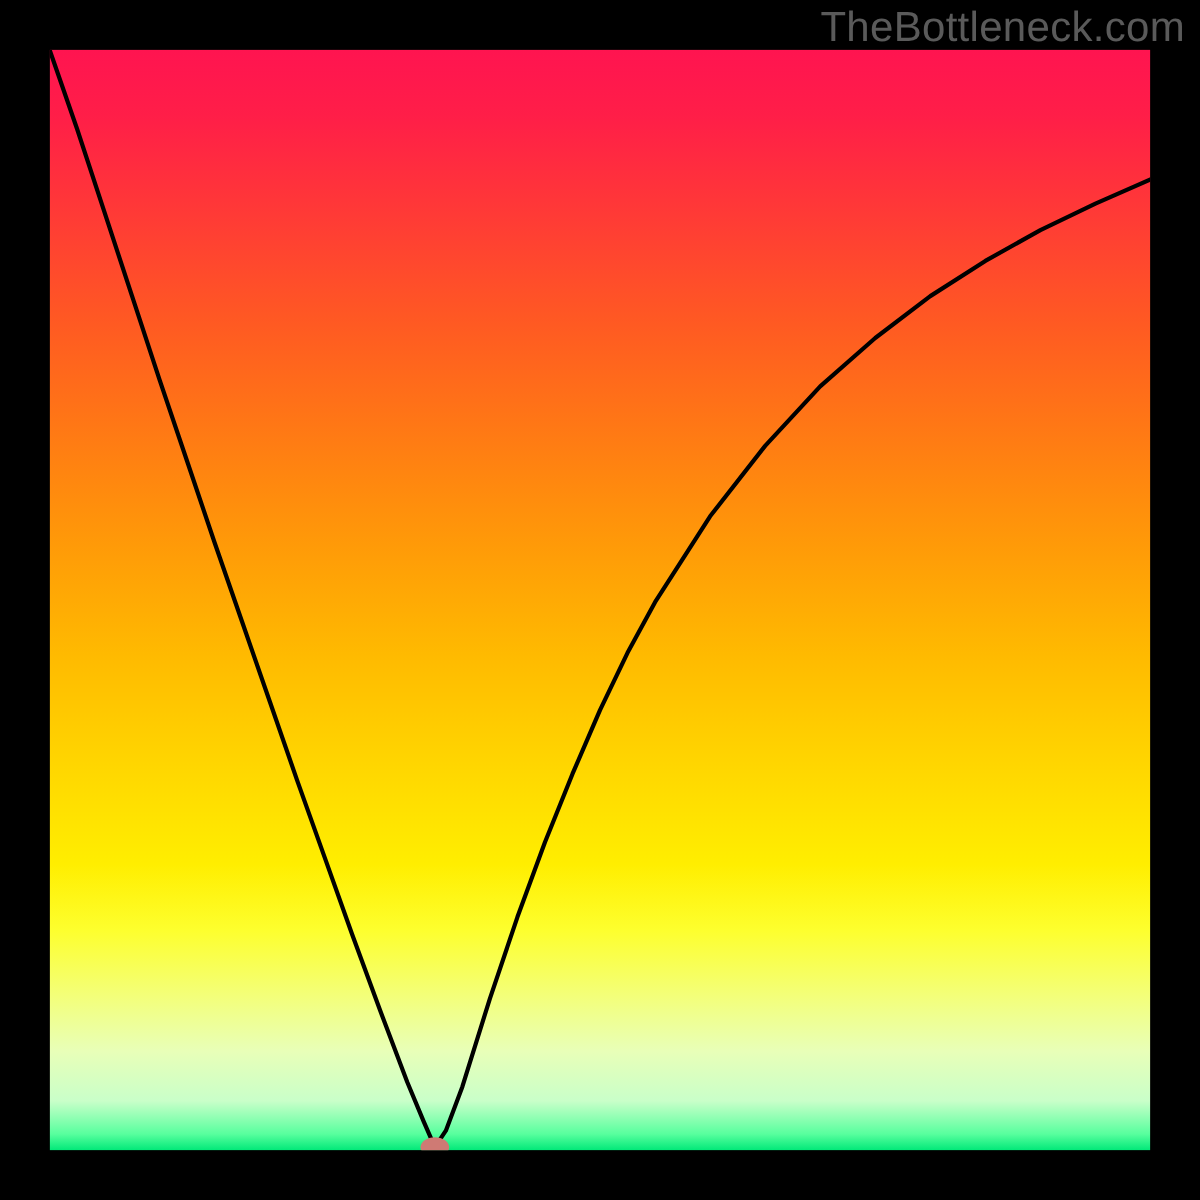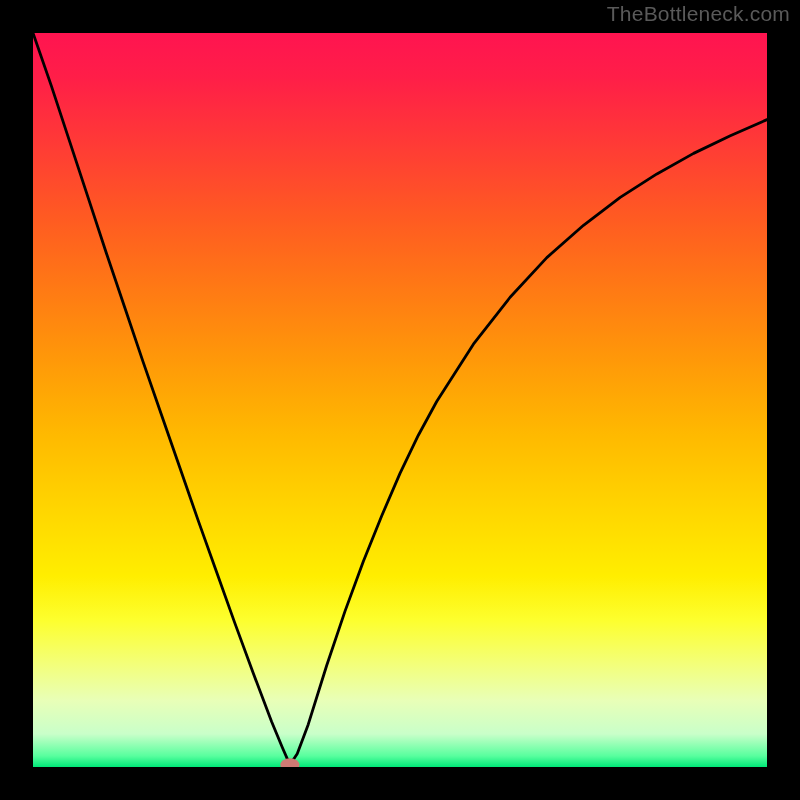--- a/index.html
+++ b/index.html
@@ -15,21 +15,21 @@
     position: relative;
     width: 800px;
     height: 800px;
     background: #000;
   }
   .watermark {
     position: absolute;
     top: 2px;
     right: 10px;
     color: #5a5a5a;
-    font-size: 21px;
+    font-size: 28px;
     font-weight: 400;
     letter-spacing: 0.2px;
     z-index: 20;
   }
   .plot-area {
     position: absolute;
     left: 33px;
     top: 33px;
     width: 734px;
     height: 734px;

